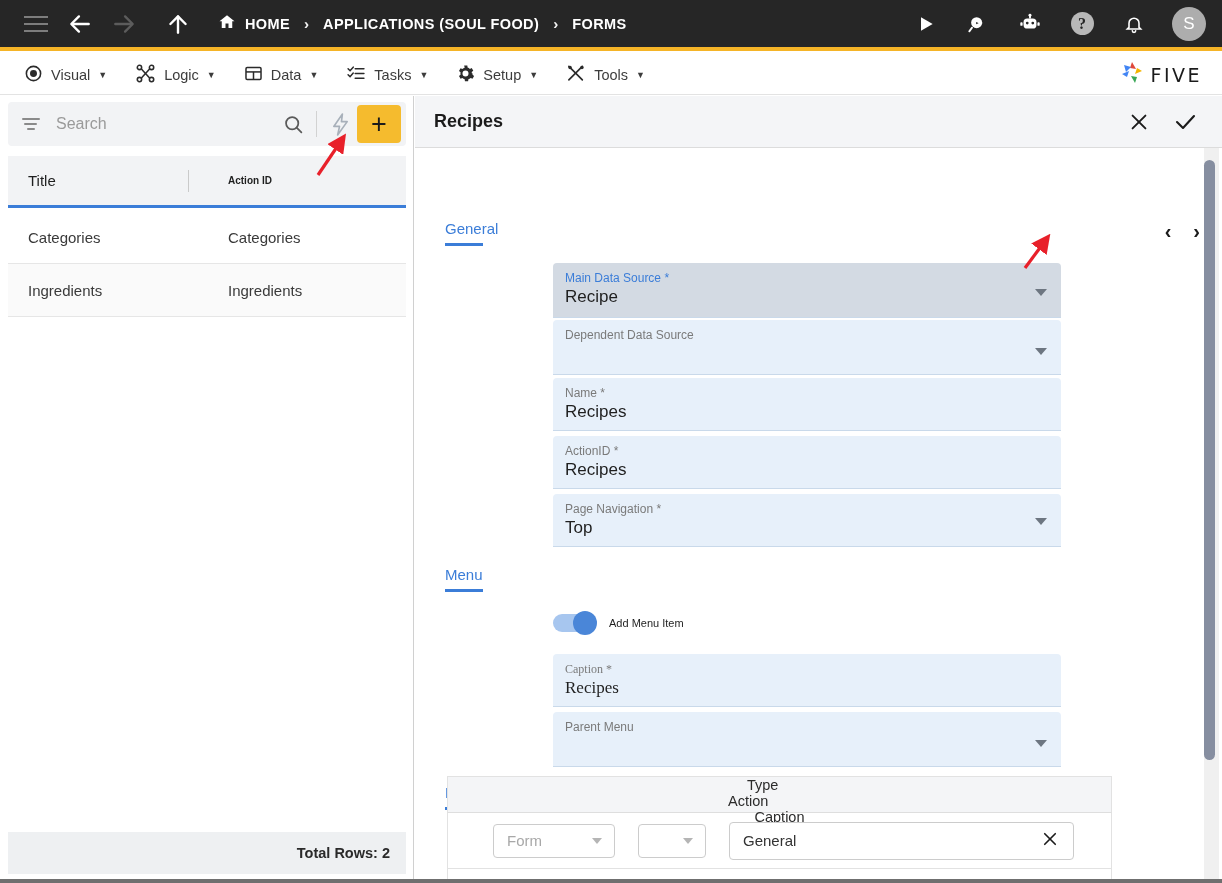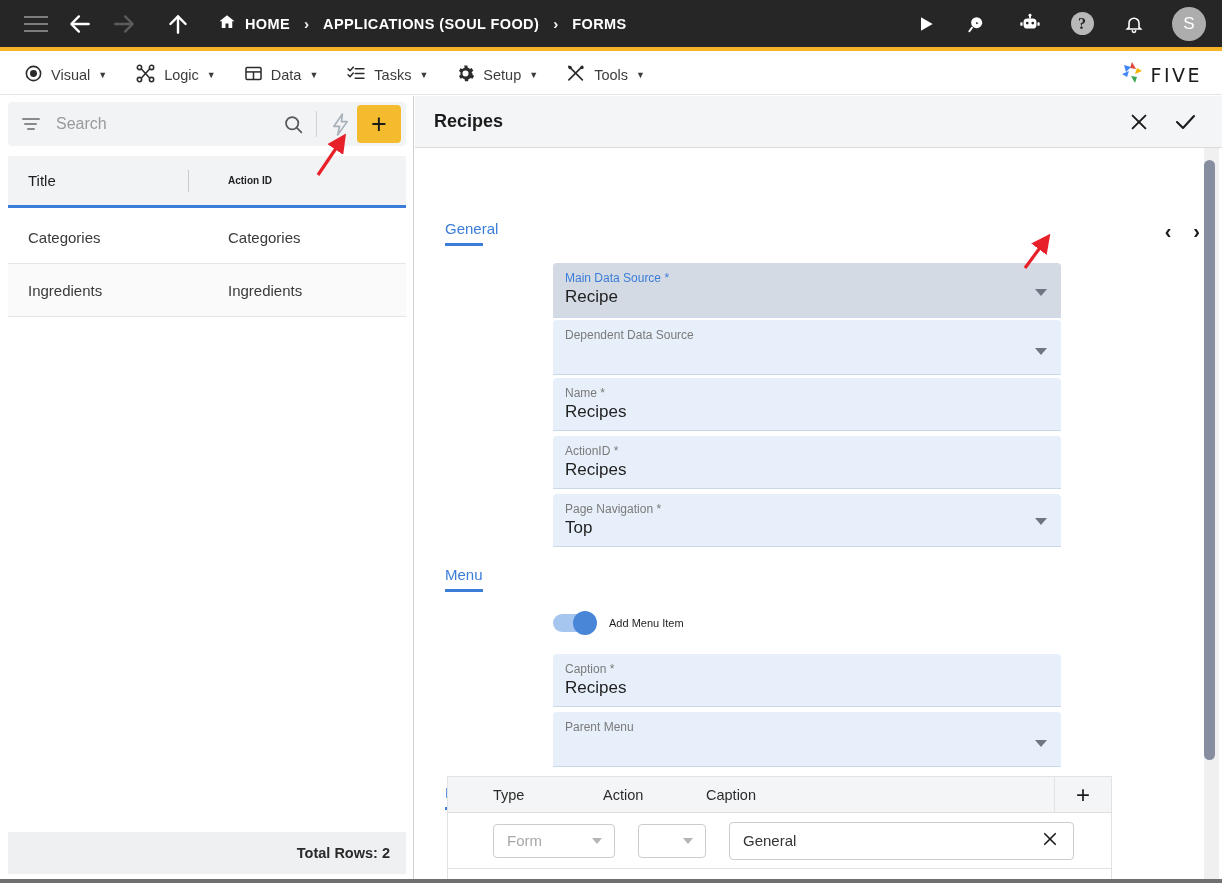--- a/index.html
+++ b/index.html
@@ -193,21 +193,21 @@
   .toggle .knob {
     position: absolute; right: -2px; top: -3px; width: 24px; height: 24px;
     border-radius: 50%; background: #4a86d8;
   }
   .toggle-label { font-size: 11px; color: #1f1f1f; }
 
   
   .ptable { position: absolute; left: 447px; top: 776px; width: 665px; }
   .pt-head {
     display: flex; align-items: center; height: 37px; background: #f4f5f7;
-    border: 1px solid #e2e2e2; border-bottom: 1px solid #dedede;
+    border: 1px solid #e2e2e2; border-bottom: 1px solid #dedede; flex-direction: column;
   }
   .pt-h { font-size: 14.5px; color: #2b2b2b; }
   .pt-h.type { width: 155px; padding-left: 45px; }
   .pt-h.action { width: 103px; }
   .pt-h.caption { flex: 1; }
   .pt-plus {
     width: 57px; height: 37px; display: flex; align-items: center;
     justify-content: center; border-left: 1px solid #e2e2e2;
     font-size: 24px; font-weight: 300; color: #1b1b1b; cursor: pointer;
   }
@@ -511,21 +511,21 @@
 
       <div class="section-label" style="left:30px; top:418px;">Menu</div>
 
       <div class="toggle-row" style="top:466px;">
         <div class="toggle">
           <div class="knob"></div>
         </div>
         <div class="toggle-label">Add Menu Item</div>
       </div>
 
-      <div class="field" style="top:506px; height:53px;">
+      <div class="field" style="top:506px; height:53px;font-family:Liberation Serif, serif;">
         <div class="flabel">Caption *</div>
         <div class="fvalue">Recipes</div>
       </div>
 
       <div class="field" style="top:564px; height:55px;">
         <div class="flabel">Parent Menu</div>
         <div class="fvalue"></div>
         <div class="fcaret" style="top:28px;"></div>
       </div>
 

